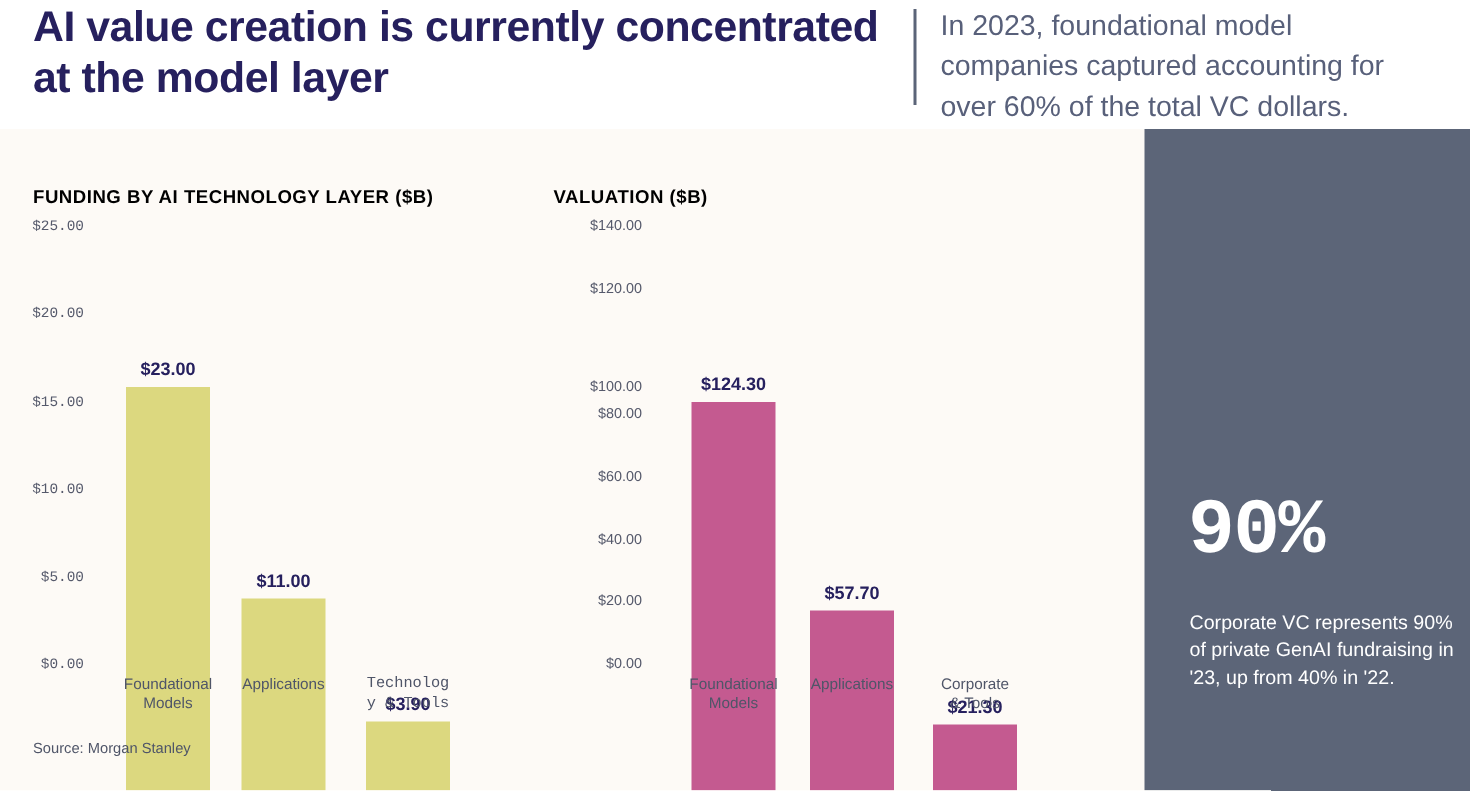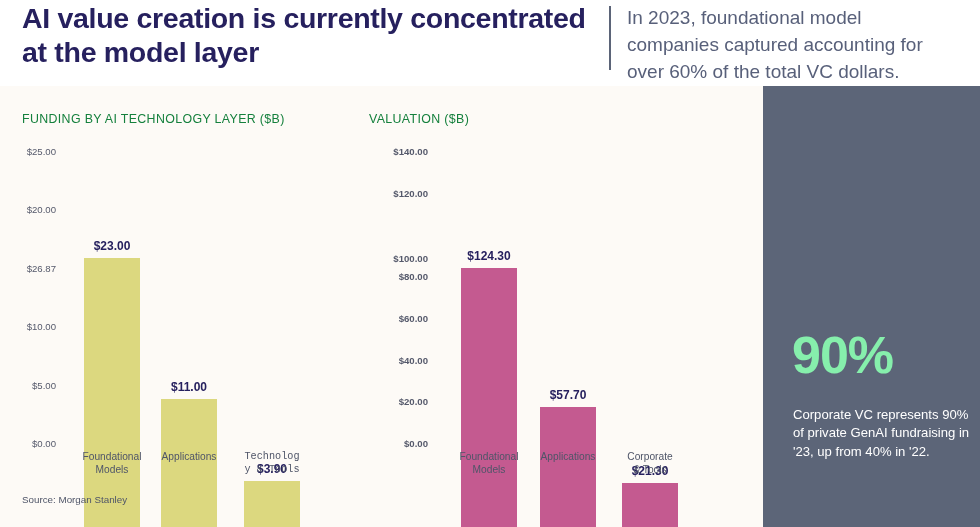--- a/index.html
+++ b/index.html
@@ -76,26 +76,26 @@
   .chart {
     position: absolute;
     top: 0;
     height: 441px;
   }
   .chart.funding { left: 0px;  width: 360px; }
   .chart.valuation { left: 360px; width: 400px; }
 
   .chart-title {
     position: absolute;
-    top: 26px;
+    top: 38px;
     margin: 0;
     font-size: 12.4px;
-    font-weight: normal;
+    font-weight: bold;
     letter-spacing: 0.35px;
-    color: #15803d;
+    color: #000000;
     white-space: nowrap;
   }
   .chart.funding .chart-title { left: 22px; }
   .chart.valuation .chart-title { left: 9px; text-align: center; }
 
   .plot {
     position: absolute;
     bottom: 0;
     top: 0;
   }
@@ -104,22 +104,22 @@
 
   
   .ytick {
     position: absolute;
     font-size: 9.6px;
     color: #55596b;
     text-align: right;
     white-space: nowrap;
     transform: translateY(-50%);
   }
-  .chart.funding .ytick { left: 0px; width: 56px; }
-  .chart.valuation .ytick { left: 0px; width: 68px; font-weight: bold; }
+  .chart.funding .ytick { left: 0px; width: 56px; font-family: Liberation Mono, monospace; }
+  .chart.valuation .ytick { left: 0px; width: 68px; }
 
   
   .bar-group {
     position: absolute;
     bottom: 0;
   }
   .bar {
     position: absolute;
     bottom: 0;
   }
@@ -160,26 +160,26 @@
     top: 86px;
     width: 217px;
     height: 441px;
     background: #5c6578;
   }
   .stat-big {
     position: absolute;
     left: 29px;
     top: 243px;
     margin: 0;
-    font-family: Liberation Sans, sans-serif;
+    font-family: Liberation Mono, monospace;
     font-size: 52px;
     font-weight: bold;
     line-height: 1;
     letter-spacing: -1px;
-    color: #86efac;
+    color: #ffffff;
   }
   .stat-text {
     position: absolute;
     left: 30px;
     top: 320px;
     width: 180px;
     margin: 0;
     font-size: 13.1px;
     line-height: 1.40;
     color: #ffffff;
@@ -198,21 +198,21 @@
     <p class="subhead">In 2023, foundational model companies captured accounting for over 60% of the total VC dollars.</p>
   </div>
 
   <div class="body-area">
 
     <div class="chart funding">
       <div class="chart-title">FUNDING BY AI TECHNOLOGY LAYER ($B)</div>
       <div class="plot" id="plot-funding">
           <div class="ytick" style="top: 65px;">$25.00</div>
           <div class="ytick" style="top: 123.4px;">$20.00</div>
-          <div class="ytick" style="top: 181.8px;">$26.87</div>
+          <div class="ytick" style="top: 181.8px;">$15.00</div>
           <div class="ytick" style="top: 240.2px;">$10.00</div>
           <div class="ytick" style="top: 298.6px;">$5.00</div>
           <div class="ytick" style="top: 357px;">$0.00</div>
           <div class="bar-group" style="left: 84px; width: 56px; height: 357px;">
             <div class="bar" style="left: 0px; width: 56px; height: 268.64px; background: rgb(220, 216, 127);"></div>
             <div class="bar-value" style="bottom: 273.64px;">$23.00</div>
           </div>
           <div class="bar-label" style="position: absolute; left: 67px; width: 90px; top: 364px;">
             <div>Foundational</div>
             <div>Models</div>

